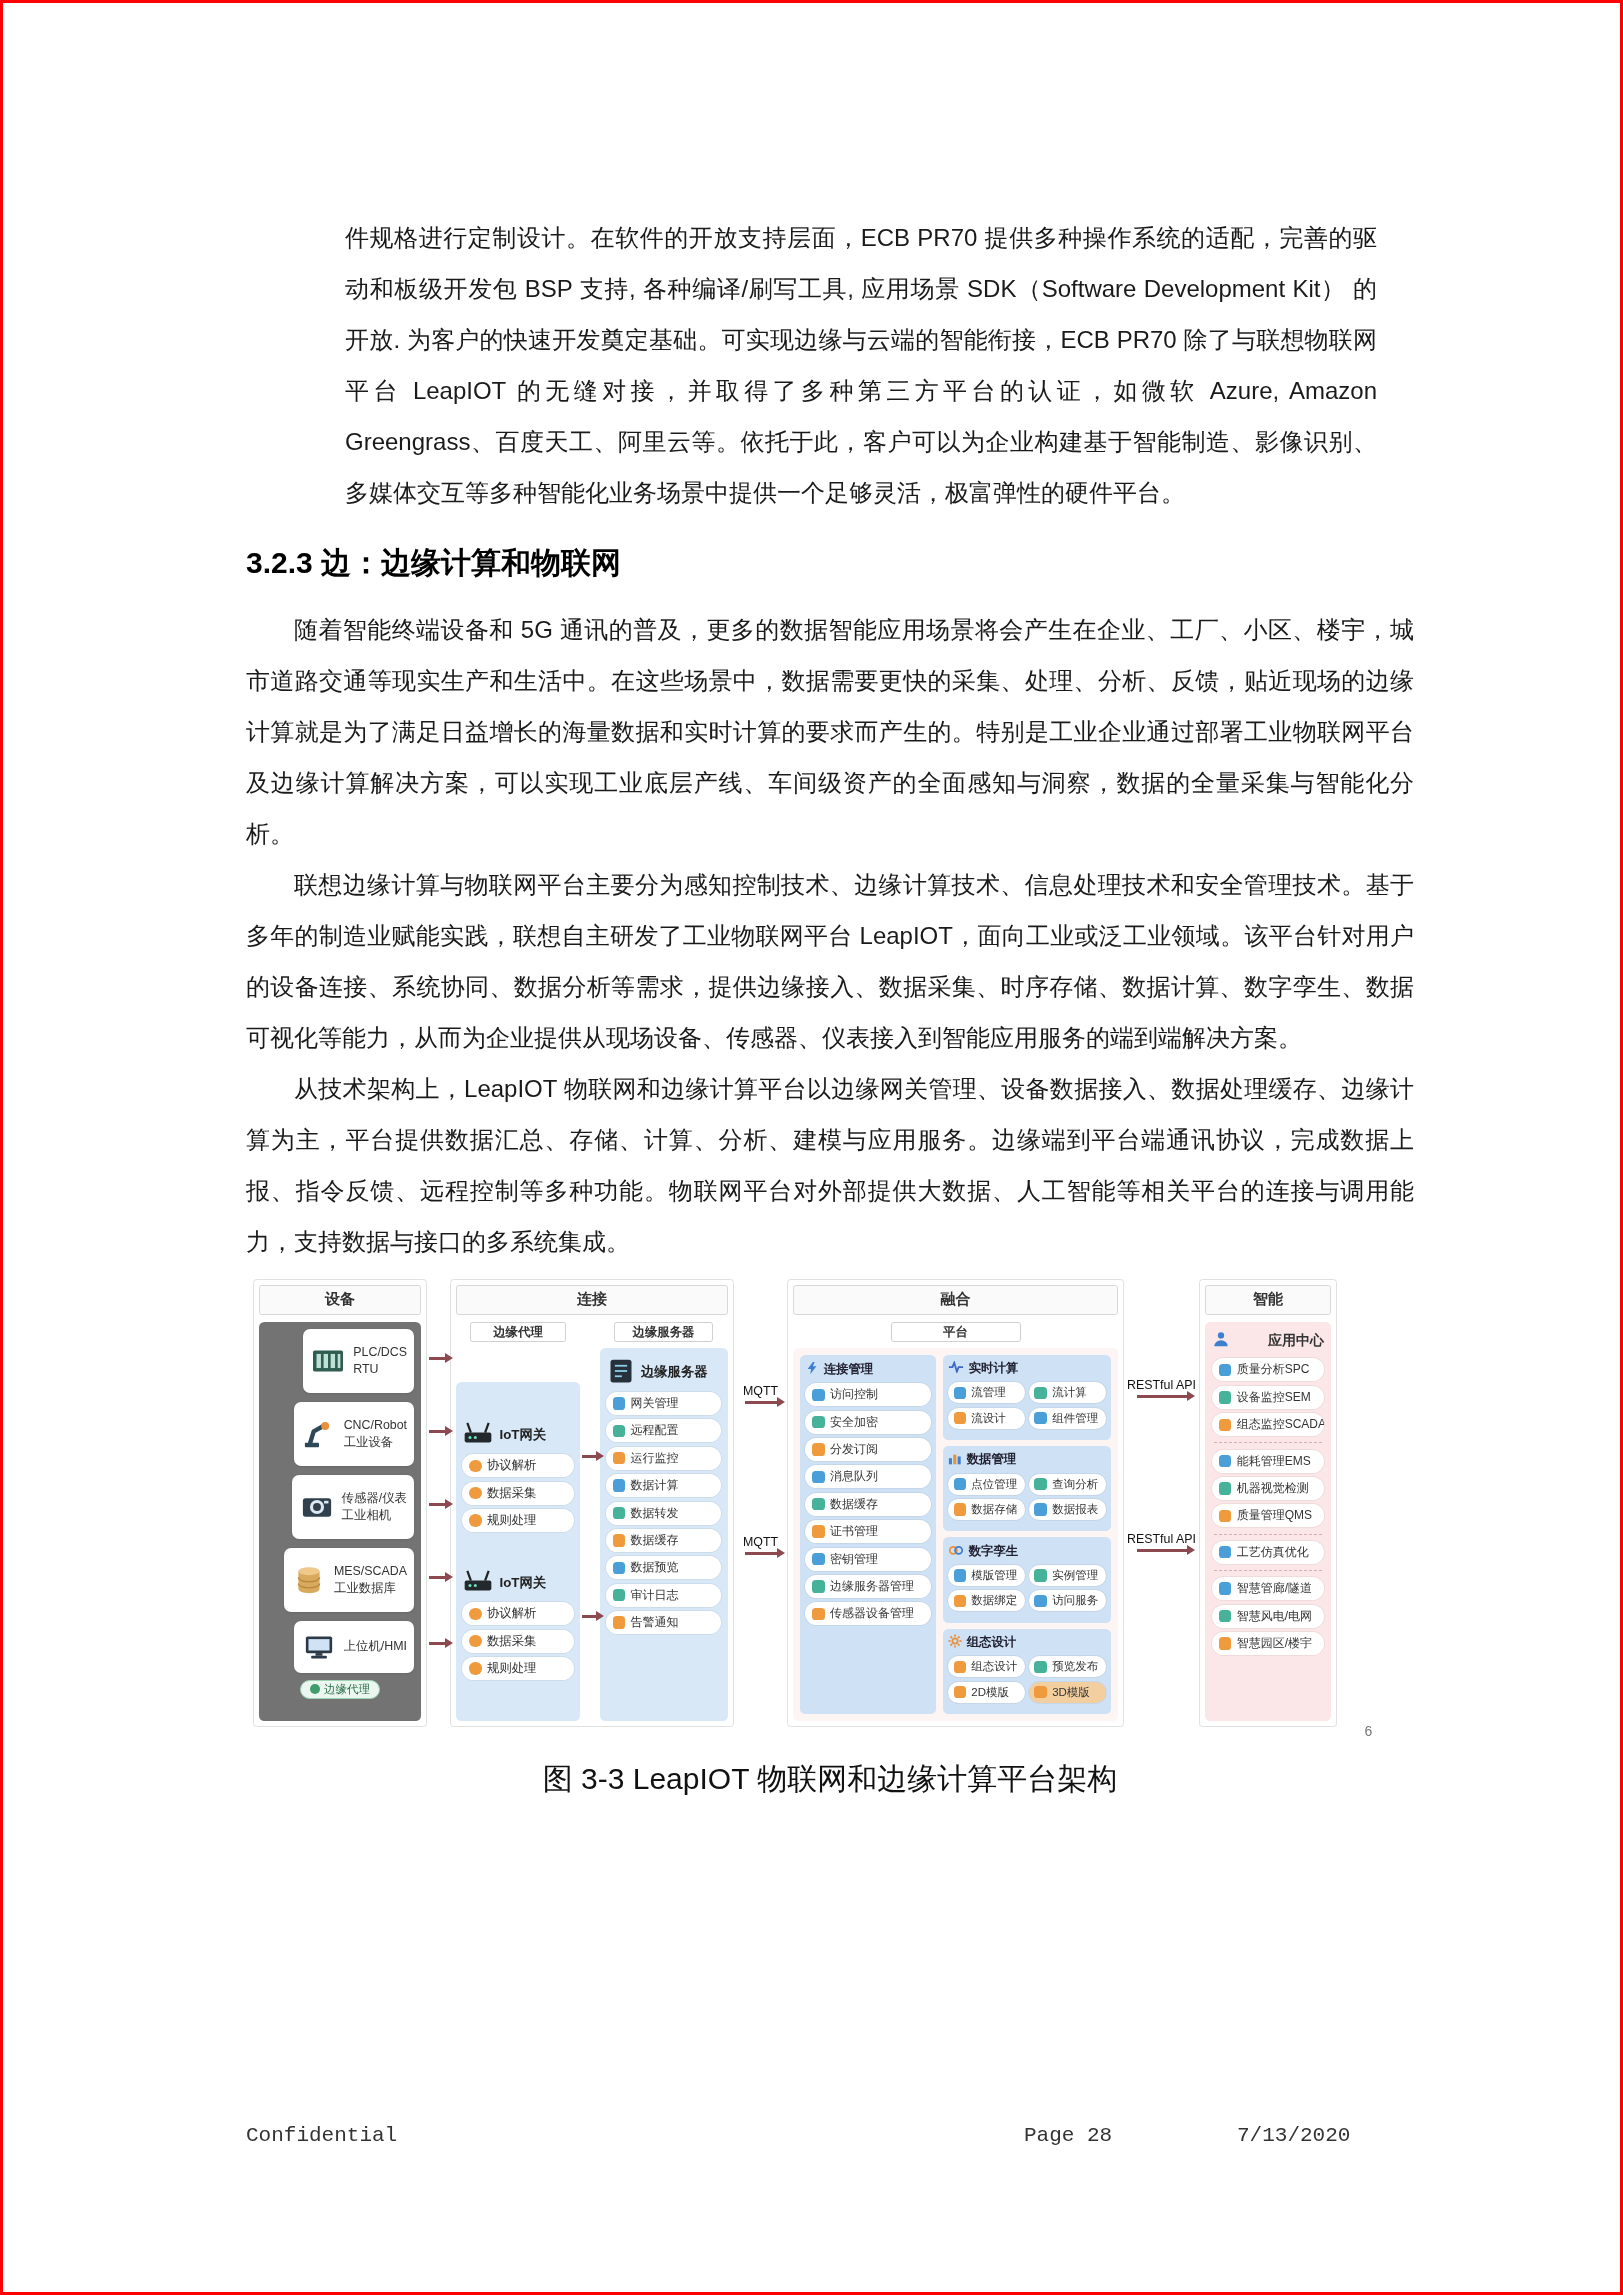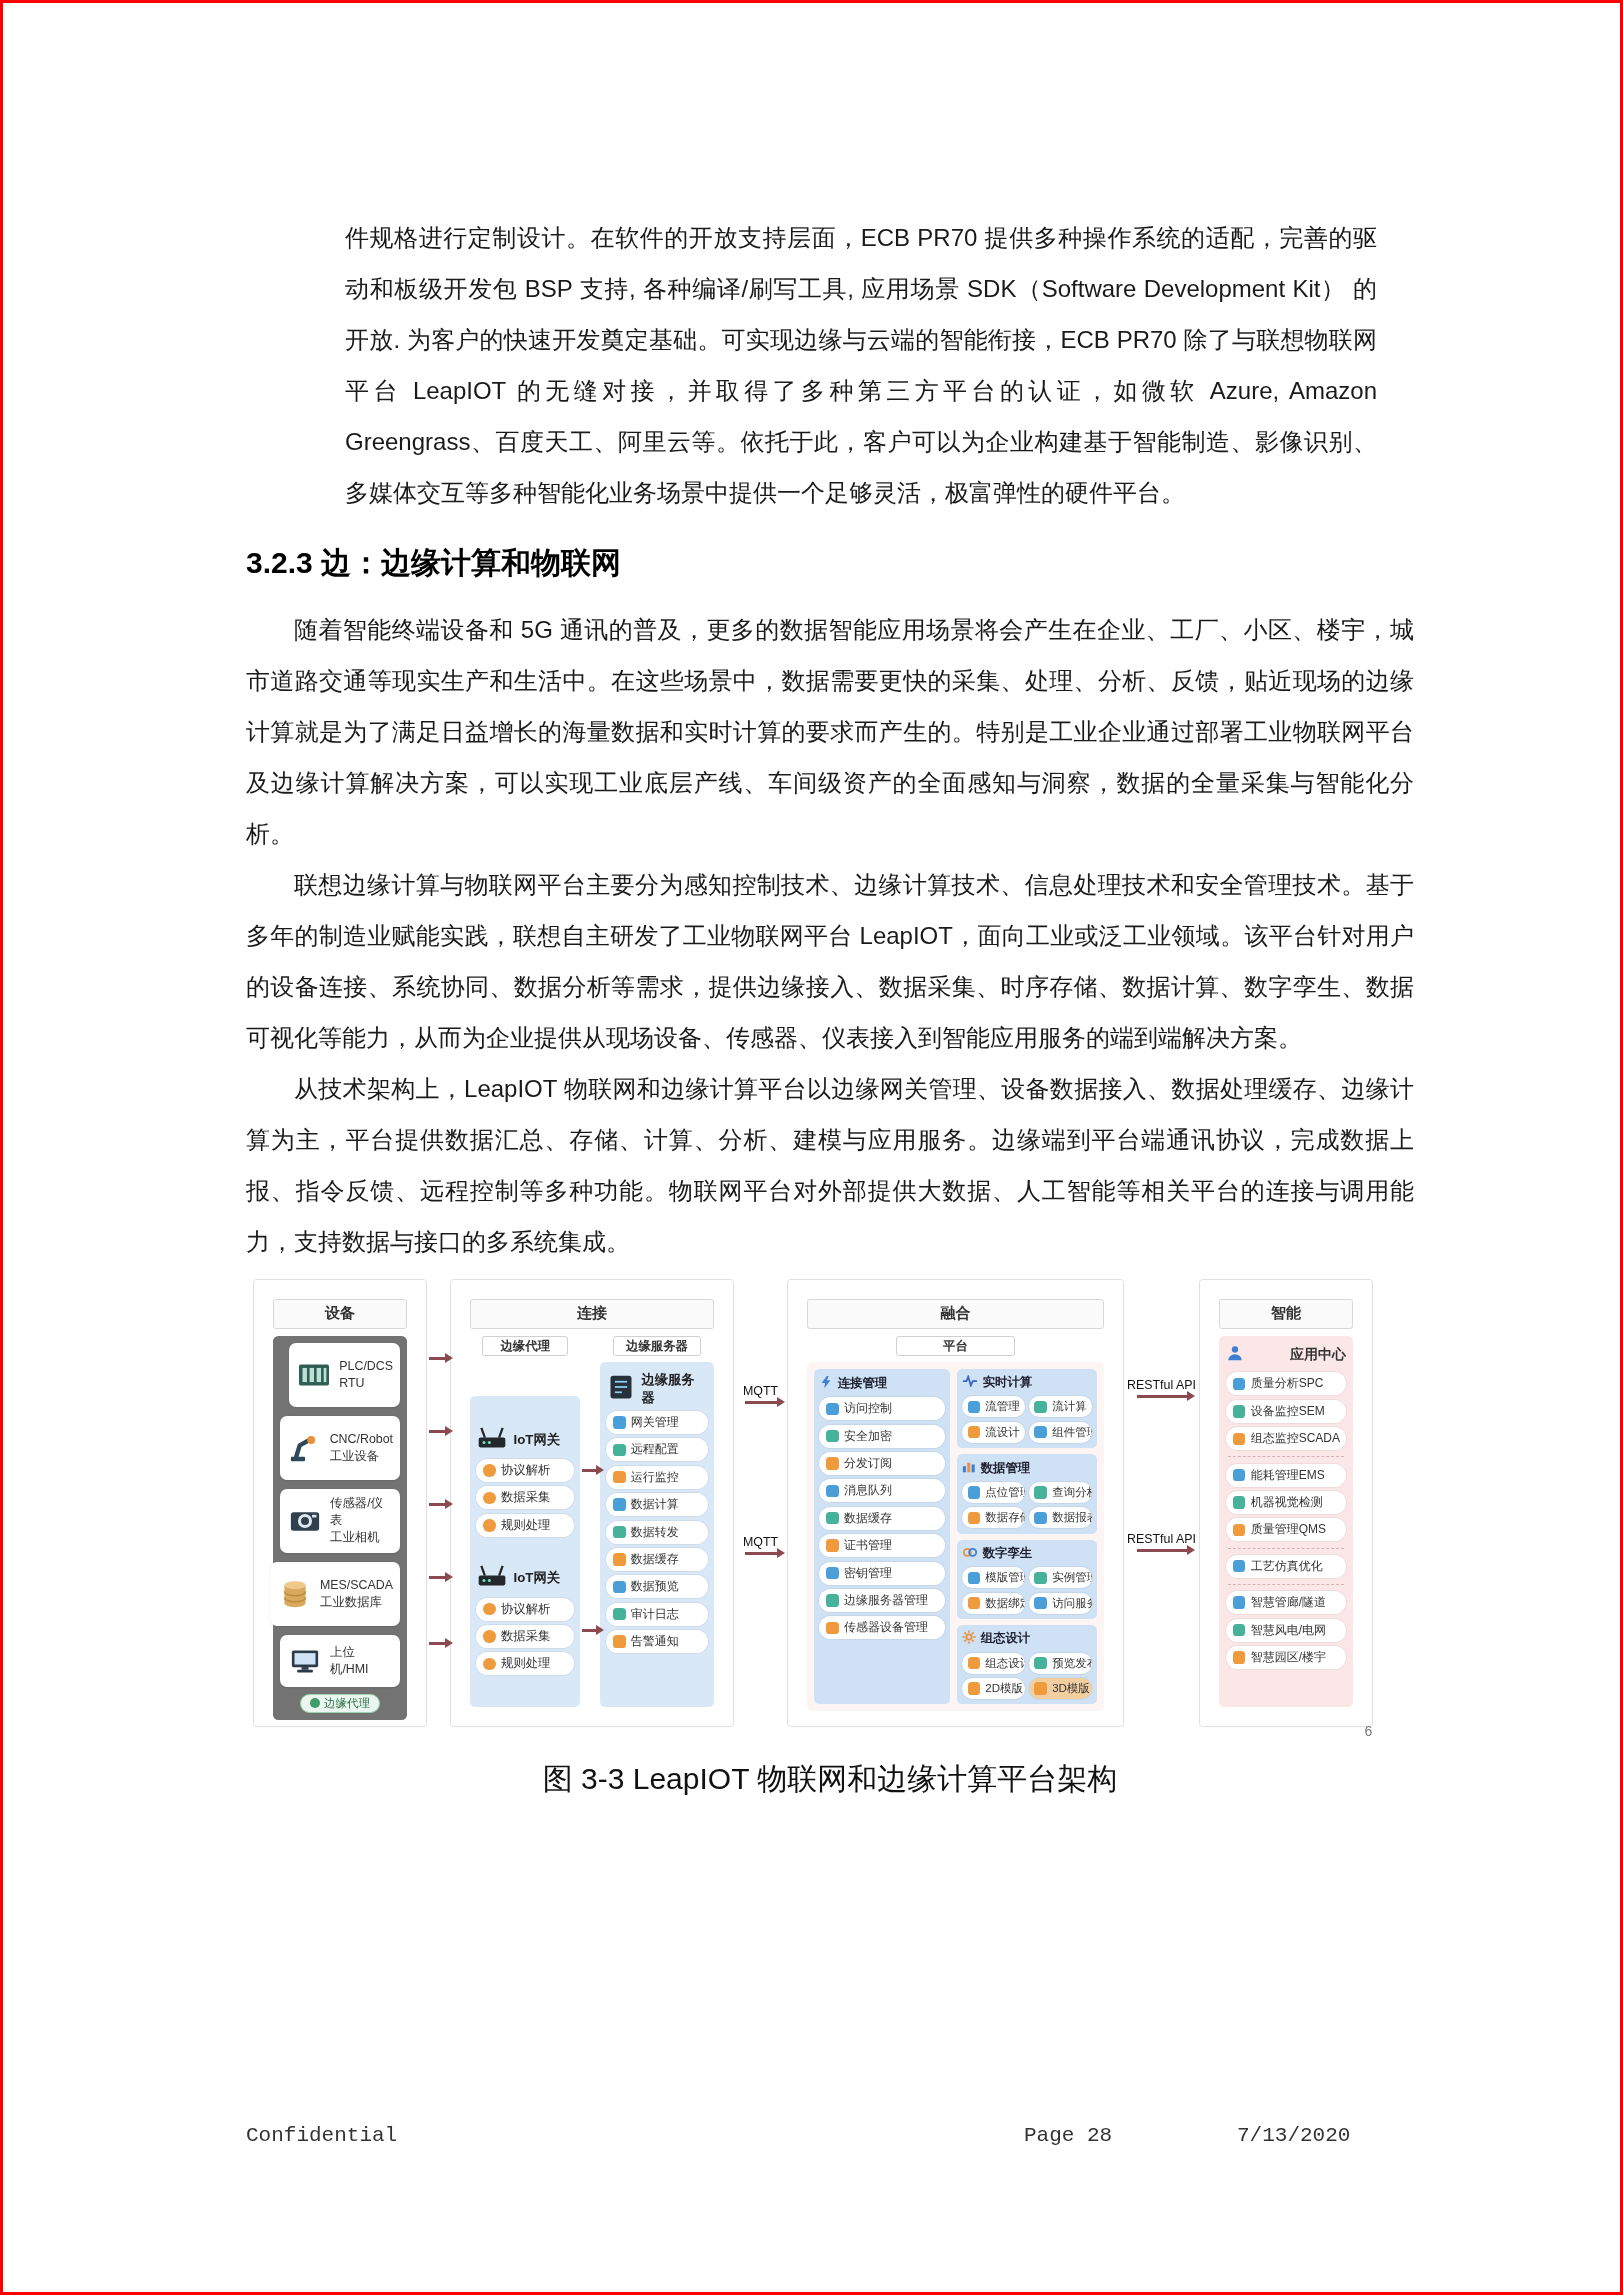--- a/index.html
+++ b/index.html
@@ -33,28 +33,28 @@
   
   .figure {
     position: relative;
     display: flex;
     width: 1121px; height: 448px;
     margin: 12.4px 0 0 7px;
     font-size: 12.4px; color: #333;
   }
   .colbox {
     border: 0.9px solid #e0e0e0; border-radius: 3.6px;
-    background: #fff; padding: 19px;
+    background: #fff; padding: 5px;
     display: flex; flex-direction: column;
     height: 448px;
   }
   .col-devices { width: 174px; }
   .col-connect { width: 284px; }
   .col-platform { width: 337px; }
-  .col-apps { width: 174px; }
+  .col-apps { width: 138px; }
   .col-header {
     background: #fafafa; border: 0.9px solid #d8d8d8; border-radius: 2.7px;
     text-align: center; font-weight: bold; font-size: 15px; color: #333;
     padding: 4.4px 0; margin-bottom: 7px; flex: none;
   }
   .gap { position: relative; flex: none; }
   .gap1 { width: 23px; } .gap2 { width: 19.5px; }
   .gap3 { width: 53px; } .gap4 { width: 75px; }
 
   .arrow { position: absolute; left: 1.8px; width: 16px; height: 0; border-top: 3.6px solid #8c4a50; }

